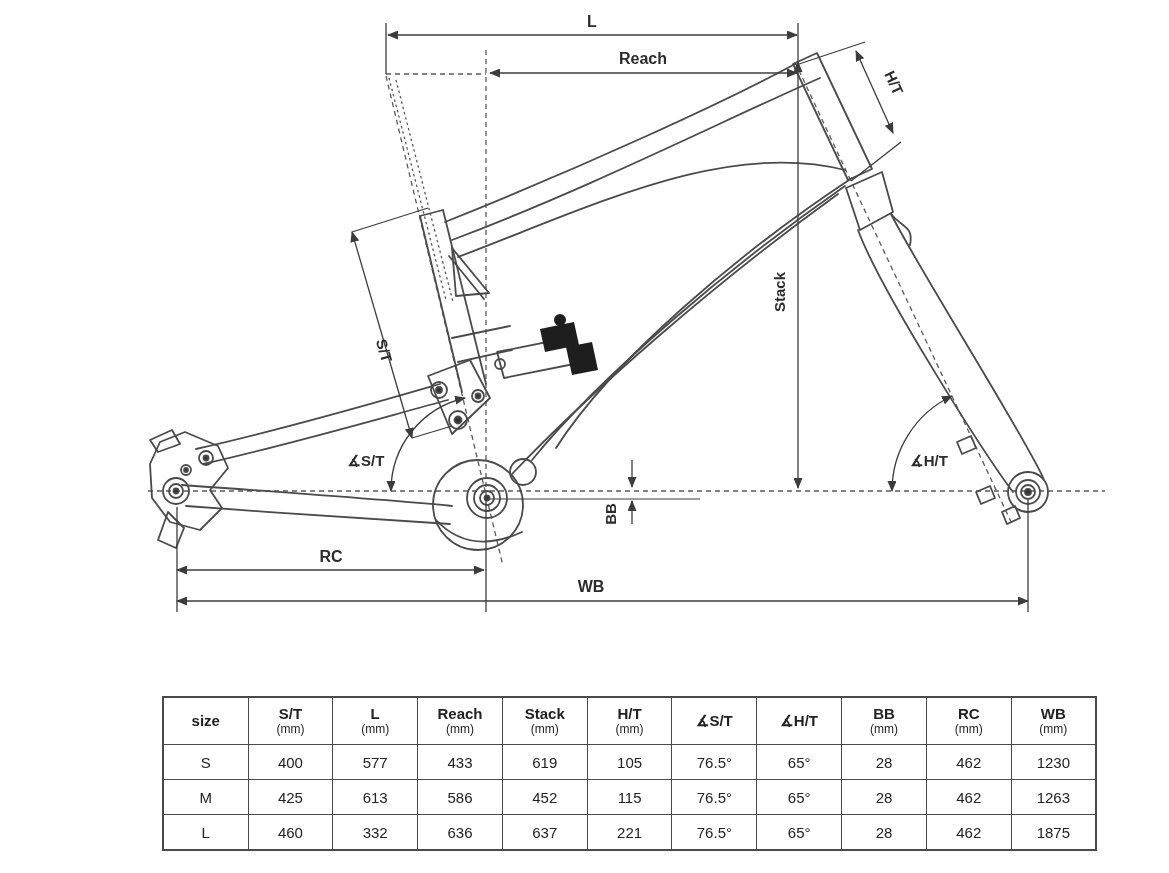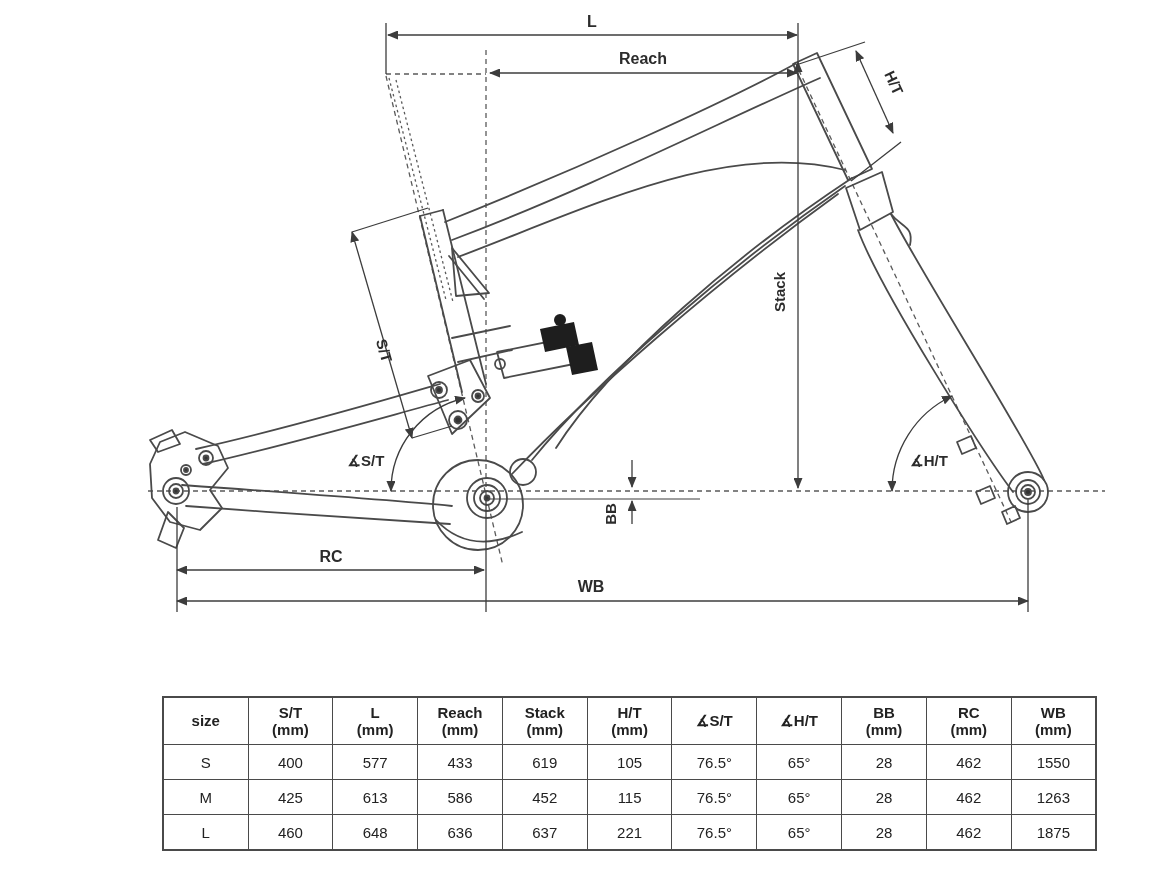--- a/index.html
+++ b/index.html
@@ -7,21 +7,21 @@
           font-family:"Liberation Sans", sans-serif;}
   svg{position:absolute;left:0;top:0;}
   svg text{fill:#2c2c2c;}
   .dimtxt{font:bold 15px "Liberation Sans",sans-serif;}
   .dimtxt-big{font:bold 16px "Liberation Sans",sans-serif;}
   
   table.geo{position:absolute;left:127px;top:696px;width:935px;border-collapse:collapse;
             table-layout:fixed;color:#222;border:2.5px solid #4a4a4a;margin-left:35px;}
   table.geo th,table.geo td{border:1.6px solid #4a4a4a;text-align:center;vertical-align:middle;padding:0;}
   table.geo thead th{height:46px;font-size:15px;font-weight:bold;line-height:1.15;}
-  table.geo thead .unit{font-weight:bold;font-size:15px;}
+  table.geo thead .unit{font-weight:normal;font-size:12px;}
   table.geo tbody td{height:34px;font-size:15px;font-weight:normal;}
 </style>
 </head>
 <body>
 
 <div class="canvas">
 
   <svg width="1169" height="672" viewBox="0 0 1169 672">
     <defs>
       <marker id="arr" markerWidth="11" markerHeight="9" refX="10" refY="4.5" orient="auto-start-reverse" markerUnits="userSpaceOnUse">
@@ -214,39 +214,39 @@
           <td>S</td>
           <td>400</td>
           <td>577</td>
           <td>433</td>
           <td>619</td>
           <td>105</td>
           <td>76.5°</td>
           <td>65°</td>
           <td>28</td>
           <td>462</td>
-          <td>1550</td>
+          <td>1230</td>
         </tr>
         <tr>
           <td>M</td>
           <td>425</td>
           <td>613</td>
           <td>586</td>
           <td>452</td>
           <td>115</td>
           <td>76.5°</td>
           <td>65°</td>
           <td>28</td>
           <td>462</td>
           <td>1263</td>
         </tr>
         <tr>
           <td>L</td>
           <td>460</td>
-          <td>648</td>
+          <td>332</td>
           <td>636</td>
           <td>637</td>
           <td>221</td>
           <td>76.5°</td>
           <td>65°</td>
           <td>28</td>
           <td>462</td>
           <td>1875</td>
         </tr>
       </tbody>

